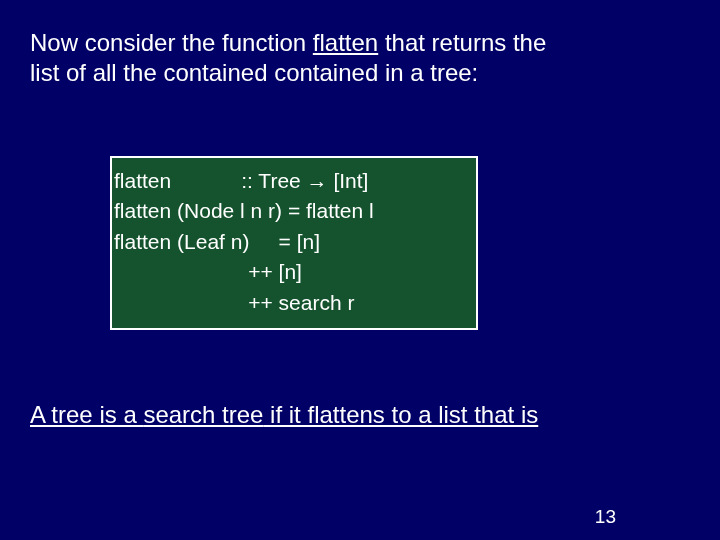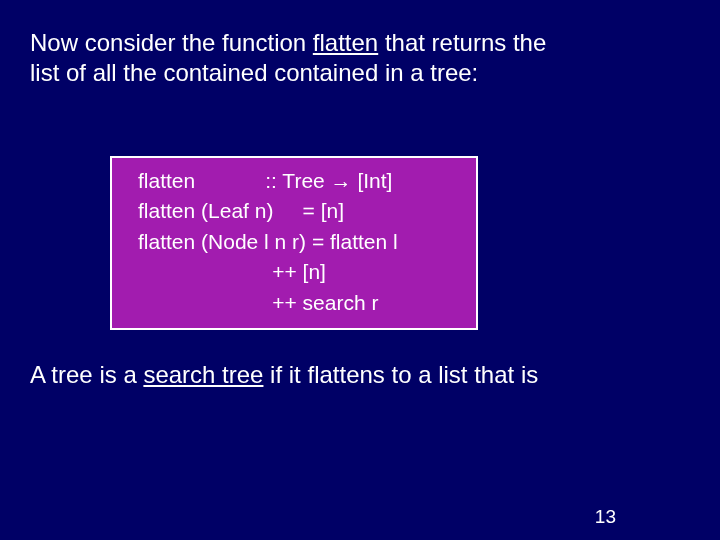--- a/index.html
+++ b/index.html
@@ -27,37 +27,38 @@
     line-height: 1.25;
   }
   .underline {
     text-decoration: underline;
   }
   .codebox {
     position: absolute;
     top: 156px;
     left: 110px;
     width: 368px;
-    background: #a21caf;
+    background: #14532d;
     border: 2px solid #ffffff;
     box-sizing: border-box;
-    padding: 8px 10px 10px 26px;
+    padding: 8px 10px 10px 2px;
     font-size: 21px;
     line-height: 1.45;
   }
   .code-line {
     white-space: pre;
   }
   .conclusion {
     position: absolute;
-    top: 360px;
+    top: 400px;
     left: 30px;
     right: 40px;
     font-size: 24px;
     line-height: 1.25;
+    text-decoration: underline;
   }
   .pagenum {
     position: absolute;
     right: 20px;
     bottom: 12px;
     font-size: 19px;
     color: #ffffff;
   }
 </style>
 </head>
@@ -65,22 +66,22 @@
 
 <div class="slide">
 
   <div class="intro">
     <span>Now consider the function </span><span class="underline">flatten</span><span> that returns the</span><br>
     <span>list of all the contained contained in a tree:</span>
   </div>
 
   <div class="codebox">
     <div class="code-line">flatten            :: Tree → [Int]</div>
+    <div class="code-line">flatten (Node l n r) = flatten l</div>
     <div class="code-line">flatten (Leaf n)     = [n]</div>
-    <div class="code-line">flatten (Node l n r) = flatten l</div>
     <div class="code-line">                       ++ [n]</div>
     <div class="code-line">                       ++ search r</div>
   </div>
 
   <div class="conclusion">
     <span>A tree is a </span><span class="underline">search tree</span><span> if it flattens to a list that is</span><br>
     <br>
   </div>
 
   <div class="pagenum">13</div>

